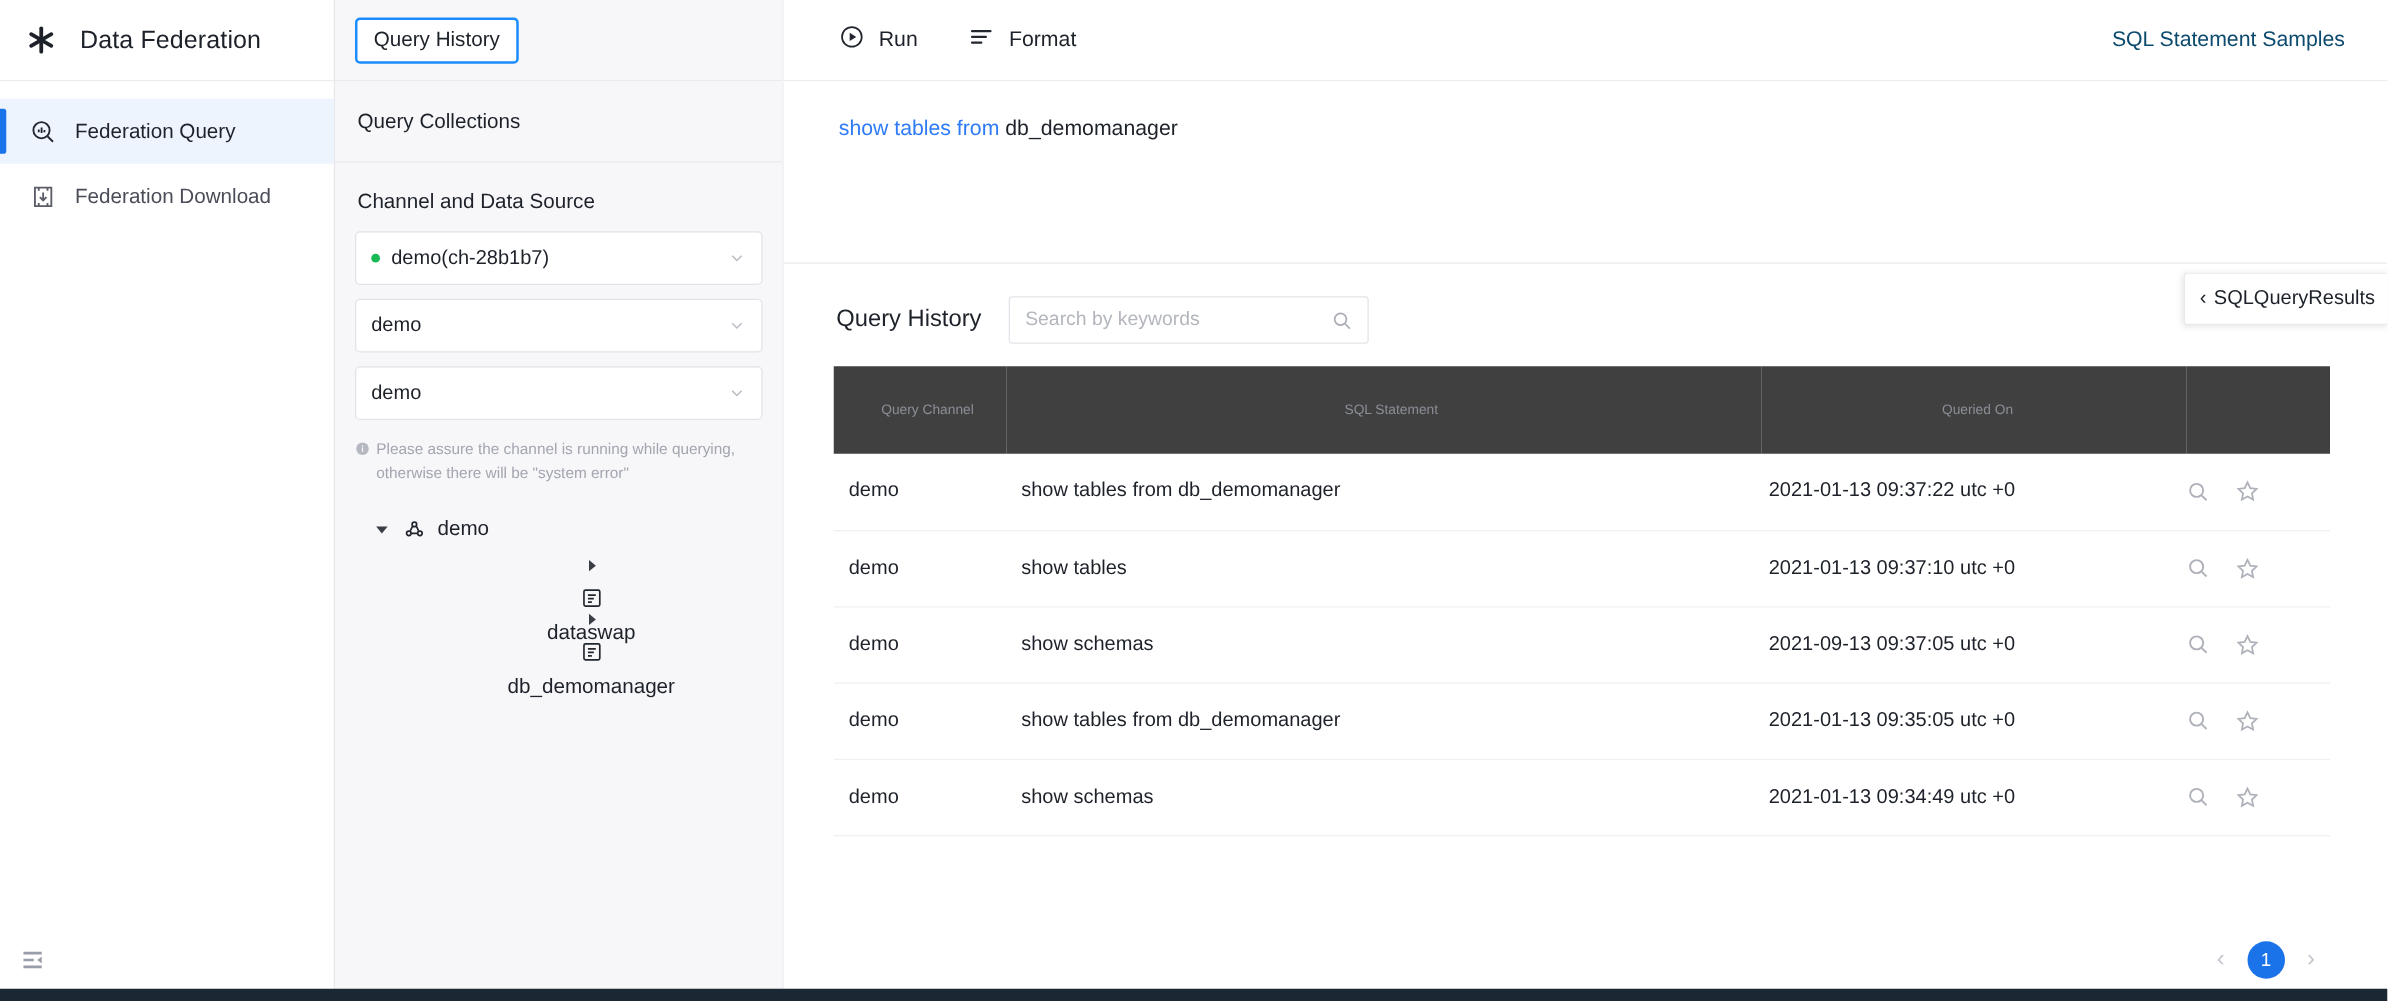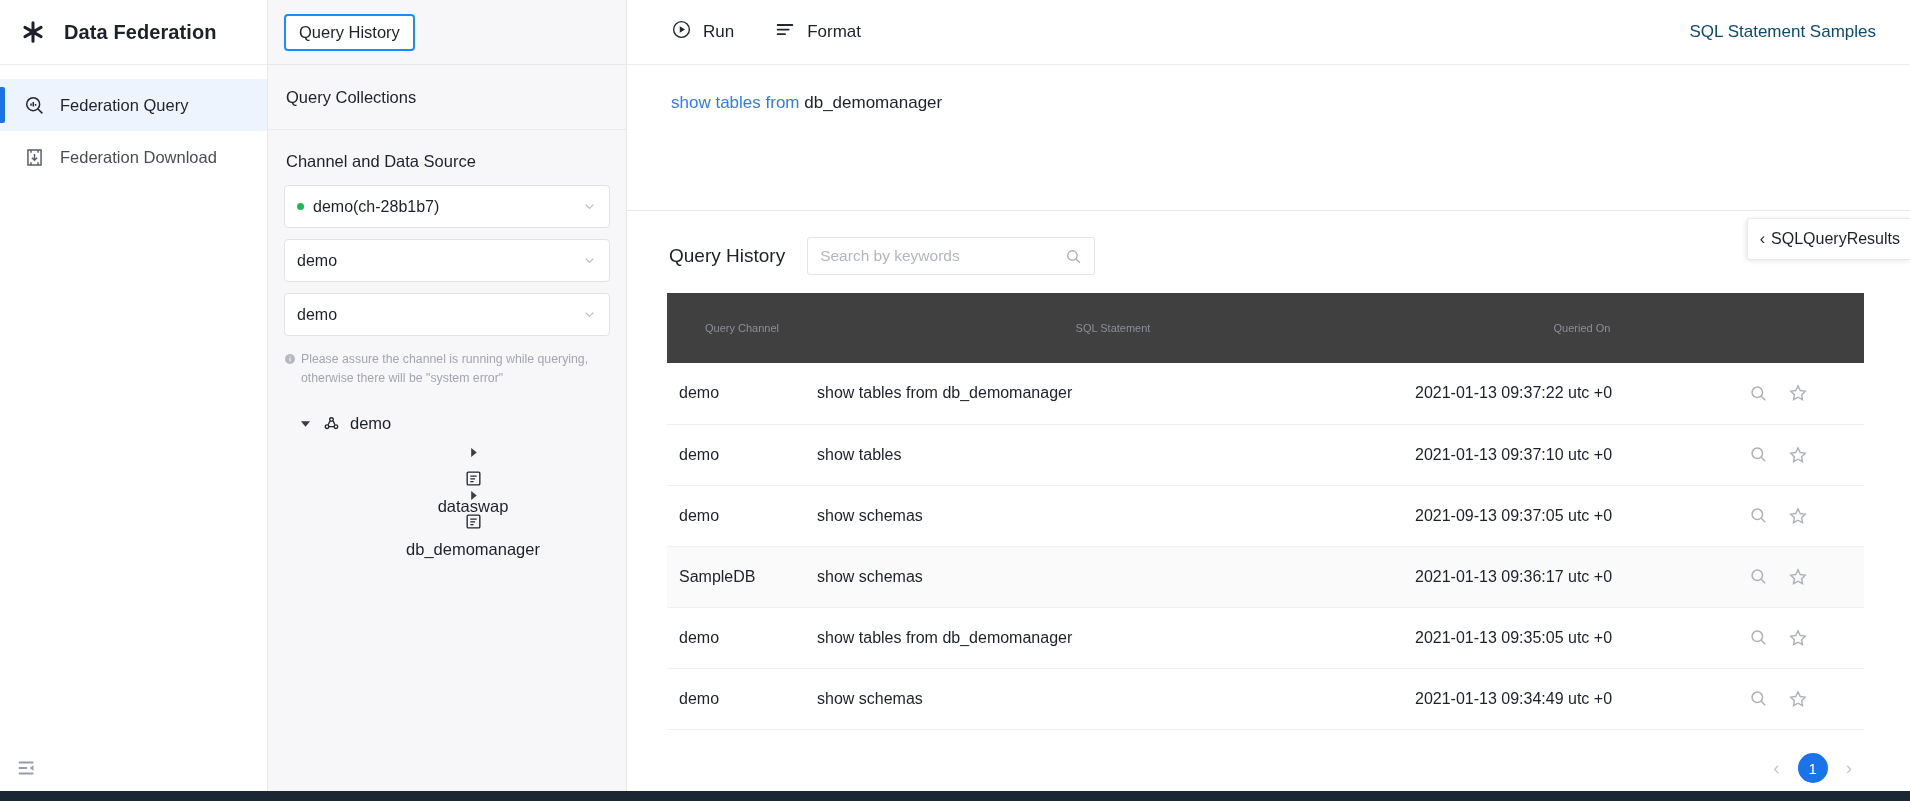--- a/index.html
+++ b/index.html
@@ -19,21 +19,21 @@
     display: flex; flex-direction: column;
     flex: 0 0 268px;
     position: relative;
   }
   .brand {
     height: 65px; display: flex; align-items: center;
     padding-left: 18px; gap: 16px;
     border-bottom: 1px solid #ececed;
   }
   .brand-logo { width: 30px; height: 30px; display:flex; align-items:center; justify-content:center; }
-  .brand-title { font-size: 20px; color: #1d2129; letter-spacing: .1px; font-weight: bold; }
+  .brand-title { font-size: 20px; color: #1d2129; letter-spacing: .1px; }
 
   .nav-items { padding-top: 14px; }
   .nav-item {
     position: relative;
     height: 52px; display: flex; align-items: center;
     padding-left: 22px; gap: 14px;
     cursor: pointer; color: #4a4d57; font-size: 16.5px;
   }
   .nav-item .nav-ico { width: 24px; height: 24px; display:flex; align-items:center; justify-content:center; flex:0 0 24px;}
   .nav-item.active { background: #eef4fe; color: #1f2329; }
@@ -425,40 +425,20 @@
                     </svg>
                   </span>
                 <span>
                     <svg width="20" height="20" viewBox="0 0 24 24" fill="none" stroke="#aeb1b9" stroke-width="1.7">
                       <path d="M12 3.4l2.7 5.6 6 .8-4.4 4.2 1.1 6-5.4-2.9-5.4 2.9 1.1-6L3.3 9.8l6-.8z"></path>
                     </svg>
                   </span>
               </div>
             </td>
           </tr>
-          <tr class="alt">
-            <td class="c1">SampleDB</td>
-            <td class="c2">show schemas</td>
-            <td class="c3">2021-01-13 09:36:17 utc +0</td>
-            <td class="c4">
-              <div class="row-actions">
-                <span>
-                    <svg width="19" height="19" viewBox="0 0 24 24" fill="none" stroke="#aeb1b9" stroke-width="1.9">
-                      <circle cx="10.5" cy="10.5" r="6.6"></circle>
-                      <path d="M15.5 15.5L20.5 20.5"></path>
-                    </svg>
-                  </span>
-                <span>
-                    <svg width="20" height="20" viewBox="0 0 24 24" fill="none" stroke="#aeb1b9" stroke-width="1.7">
-                      <path d="M12 3.4l2.7 5.6 6 .8-4.4 4.2 1.1 6-5.4-2.9-5.4 2.9 1.1-6L3.3 9.8l6-.8z"></path>
-                    </svg>
-                  </span>
-              </div>
-            </td>
-          </tr>
           <tr>
             <td class="c1">demo</td>
             <td class="c2">show tables from db_demomanager</td>
             <td class="c3">2021-01-13 09:35:05 utc +0</td>
             <td class="c4">
               <div class="row-actions">
                 <span>
                     <svg width="19" height="19" viewBox="0 0 24 24" fill="none" stroke="#aeb1b9" stroke-width="1.9">
                       <circle cx="10.5" cy="10.5" r="6.6"></circle>
                       <path d="M15.5 15.5L20.5 20.5"></path>

